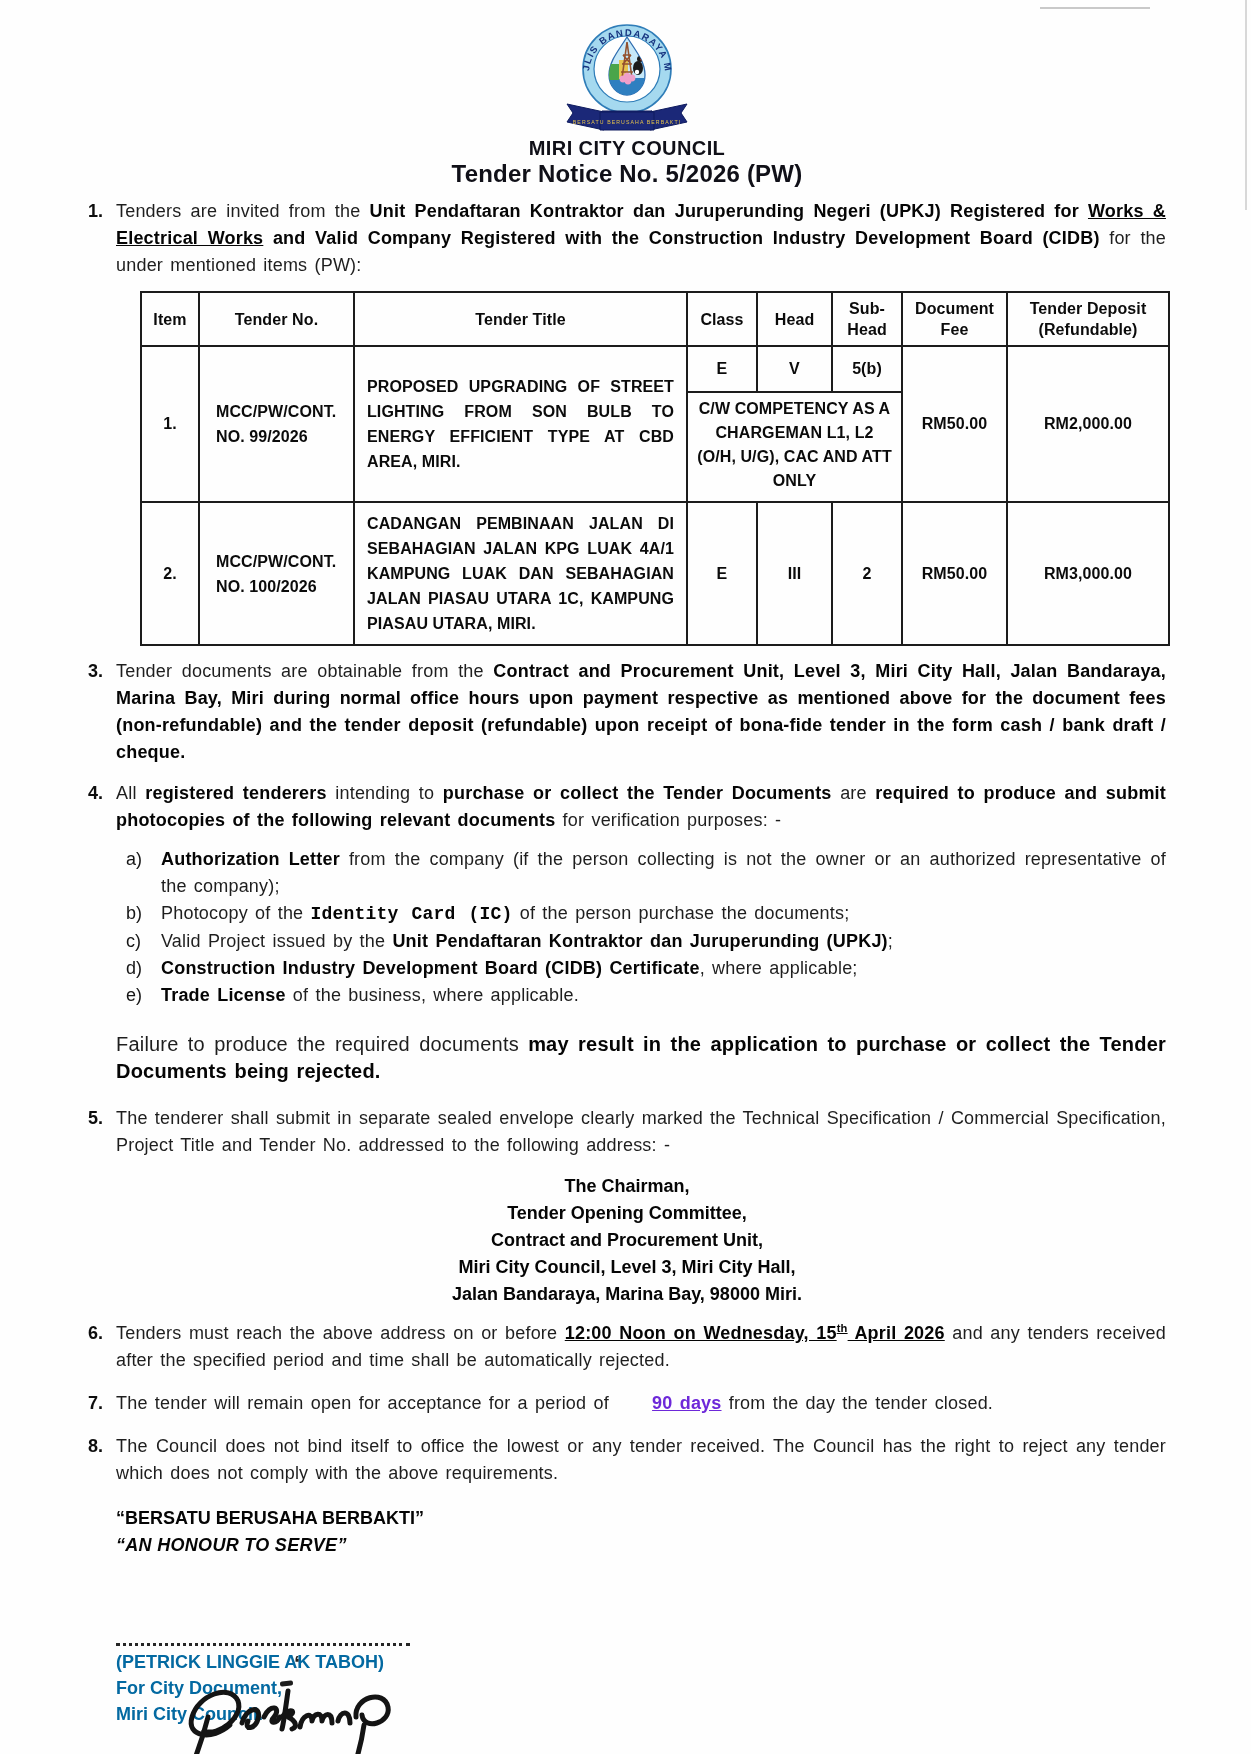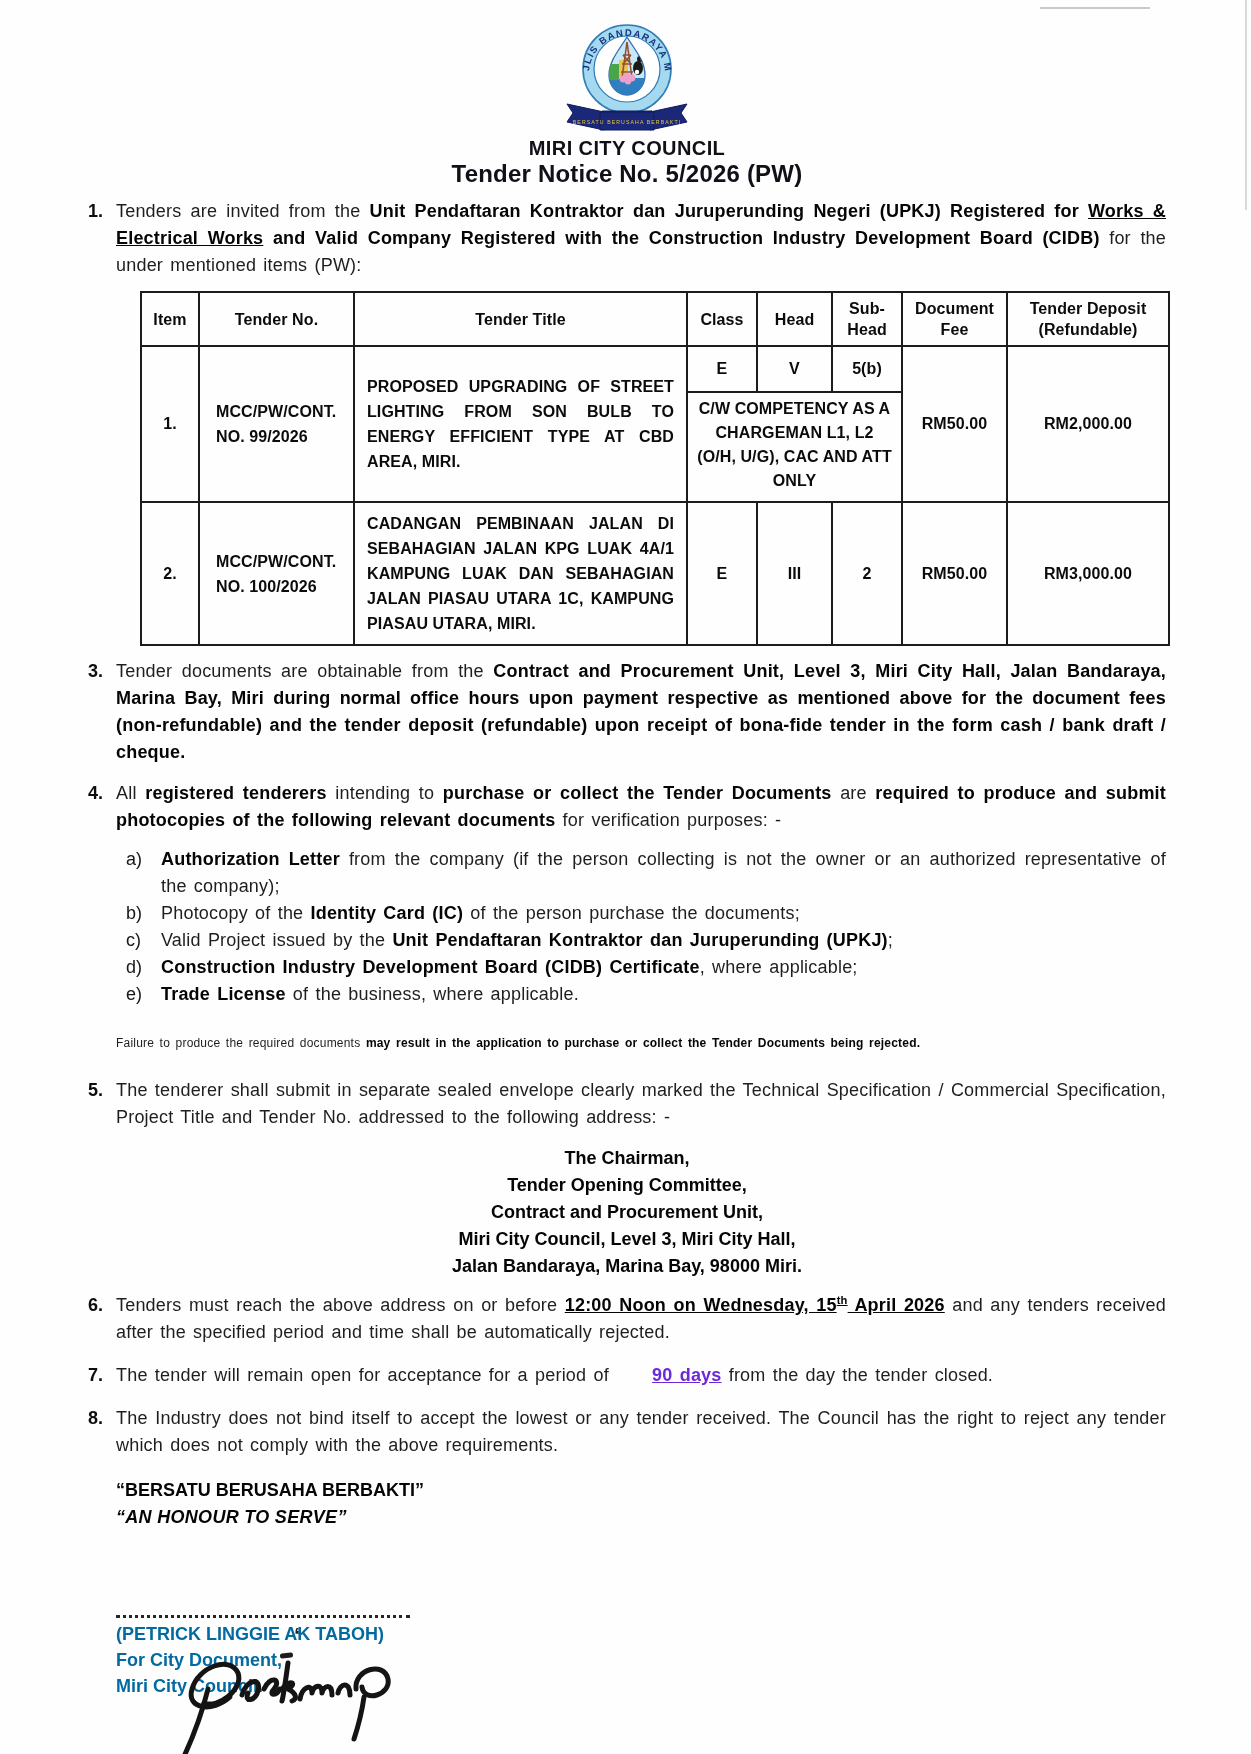--- a/index.html
+++ b/index.html
@@ -41,21 +41,21 @@
   tr.r1a td.small-head { height:46px; }
   tr.r2 td { height:136px; }
   tr.r2 td.title-cell { line-height:25px; }
 
   
   .sub { display:flex; font-size:18px; line-height:27px; margin-left:38px; }
   .sub .letter { flex:0 0 35px; color:#161616; }
   .sub .body { flex:1; text-align:justify; letter-spacing:.2px; word-spacing:2px; }
   .sub-first { margin-top:12px; }
 
-  .note { margin:22px 0 0 28px; font-size:12px; line-height:27px; text-align:justify; letter-spacing:.2px; word-spacing:2px; }
+  .note { margin:22px 0 0 28px; font-size:20px; line-height:27px; text-align:justify; letter-spacing:.2px; word-spacing:2px; }
 
   
   .address { margin-top:14px; text-align:center; font-size:18px; font-weight:bold; color:#050505; line-height:27px; }
 
   
   .motto { margin:18px 0 0 28px; font-size:18px; font-weight:bold; color:#050505; line-height:27px; }
   .motto .line2 { font-style:italic; letter-spacing:.3px; }
 
   .sig-block { position:relative; margin-left:28px; height:168px; }
   .pen-apostrophe { position:absolute; left:178px; top:8px; font-size:22px; font-weight:bold; color:#222; }
@@ -179,21 +179,21 @@
       <span class="num">4.</span>
       <span class="body"><span>All </span><span style="font-weight: bold; color: rgb(5, 5, 5);">registered tenderers</span><span> intending to </span><span style="font-weight: bold; color: rgb(5, 5, 5);">purchase or collect the Tender Documents</span><span> are </span><span style="font-weight: bold; color: rgb(5, 5, 5);">required to produce and submit photocopies of the following relevant documents</span><span> for verification purposes: -</span></span>
     </div>
 
     <div class="sub sub-first">
       <span class="letter">a)</span>
       <span class="body"><span style="font-weight: bold; color: rgb(5, 5, 5);">Authorization Letter</span><span> from the company (if the person collecting is not the owner or an authorized representative of the company);</span></span>
     </div>
     <div class="sub">
       <span class="letter">b)</span>
-      <span class="body"><span>Photocopy of the </span><span style="font-weight: bold; color: rgb(5, 5, 5);">Identity Card (IC)</span><span> of the person purchase the documents;</span></span>
+      <span class="body"><span>Photocopy of the </span><span style="font-weight: bold; color: rgb(5, 5, 5); font-family: Liberation Mono, monospace;">Identity Card (IC)</span><span> of the person purchase the documents;</span></span>
     </div>
     <div class="sub">
       <span class="letter">c)</span>
       <span class="body"><span>Valid Project issued by the </span><span style="font-weight: bold; color: rgb(5, 5, 5);">Unit Pendaftaran Kontraktor dan Juruperunding (UPKJ)</span><span>;</span></span>
     </div>
     <div class="sub">
       <span class="letter">d)</span>
       <span class="body"><span style="font-weight: bold; color: rgb(5, 5, 5);">Construction Industry Development Board (CIDB) Certificate</span><span>, where applicable;</span></span>
     </div>
     <div class="sub">
@@ -219,21 +219,21 @@
     <div class="item">
       <span class="num">6.</span>
       <span class="body"><span>Tenders must reach the above address on or before </span><span style="font-weight: bold; color: rgb(5, 5, 5); text-decoration: underline;">12:00 Noon on Wednesday, 15</span><sup style="font-weight: bold; color: rgb(5, 5, 5); text-decoration: underline;">th</sup><span style="font-weight: bold; color: rgb(5, 5, 5); text-decoration: underline;"> April 2026</span><span> and any tenders received after the specified period and time shall be automatically rejected.</span></span>
     </div>
     <div class="item" style="margin-top:16px">
       <span class="num">7.</span>
       <span class="body"><span>The tender will remain open for acceptance for a period of </span><span style="font-weight: bold; color: #6d28d9; text-decoration: underline; margin-left: 36px;">90 days</span><span> from the day the tender closed.</span></span>
     </div>
     <div class="item" style="margin-top:16px">
       <span class="num">8.</span>
-      <span class="body"><span>The Industry does not bind itself to accept the lowest or any tender received. The Council has the right to reject any tender which does not comply with the above requirements.</span></span>
+      <span class="body"><span>The Council does not bind itself to office the lowest or any tender received. The Council has the right to reject any tender which does not comply with the above requirements.</span></span>
     </div>
 
     <div class="motto">
       <div class="line1">“BERSATU BERUSAHA BERBAKTI”</div>
       <div class="line2">“AN HONOUR TO SERVE”</div>
     </div>
 
     <div class="sig-block">
       <span class="pen-apostrophe">‘</span>
       <span class="pen-dash"></span>

